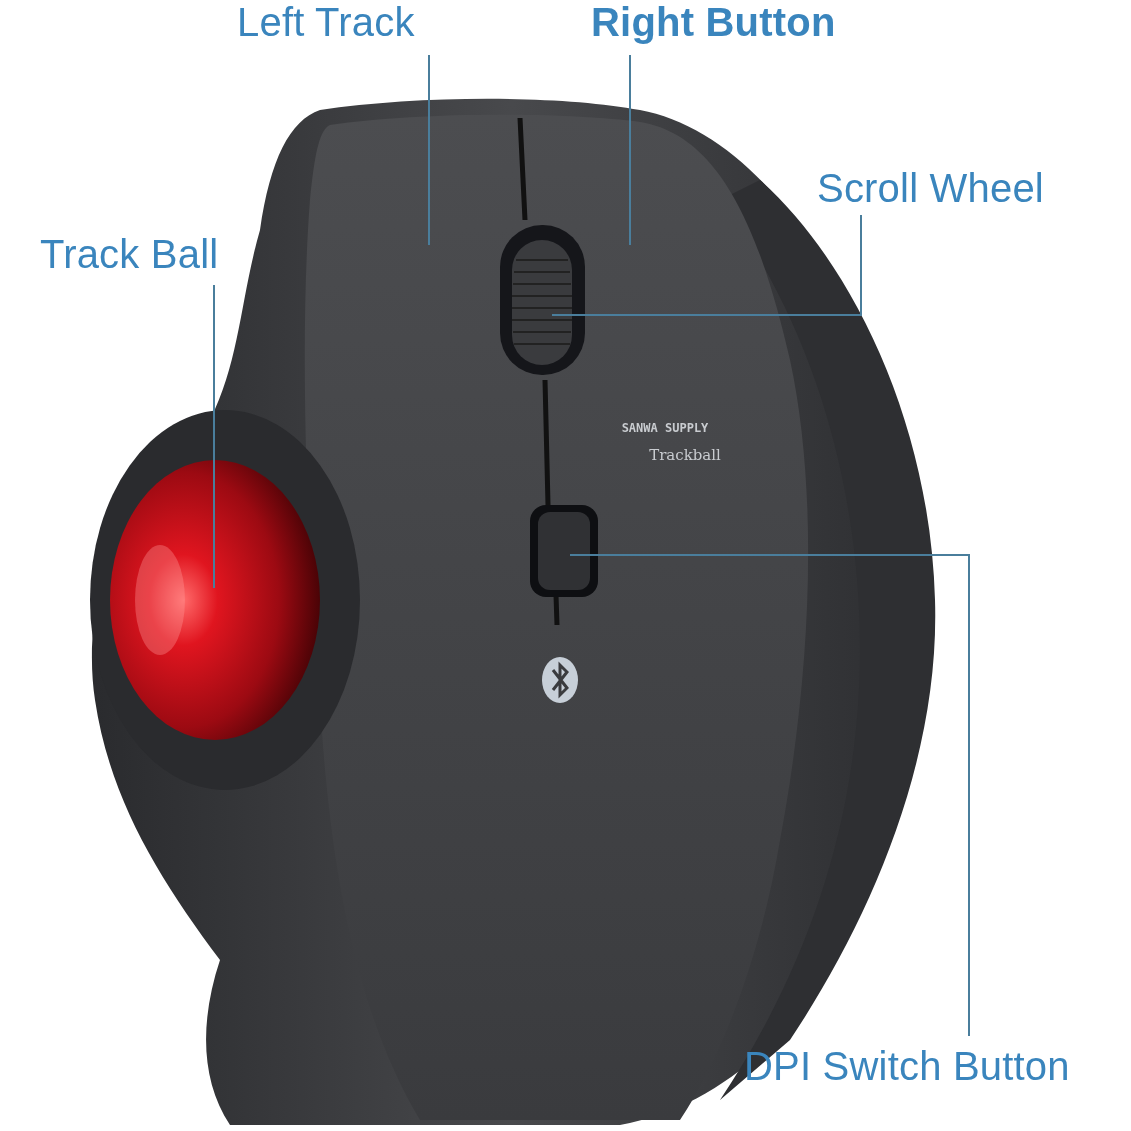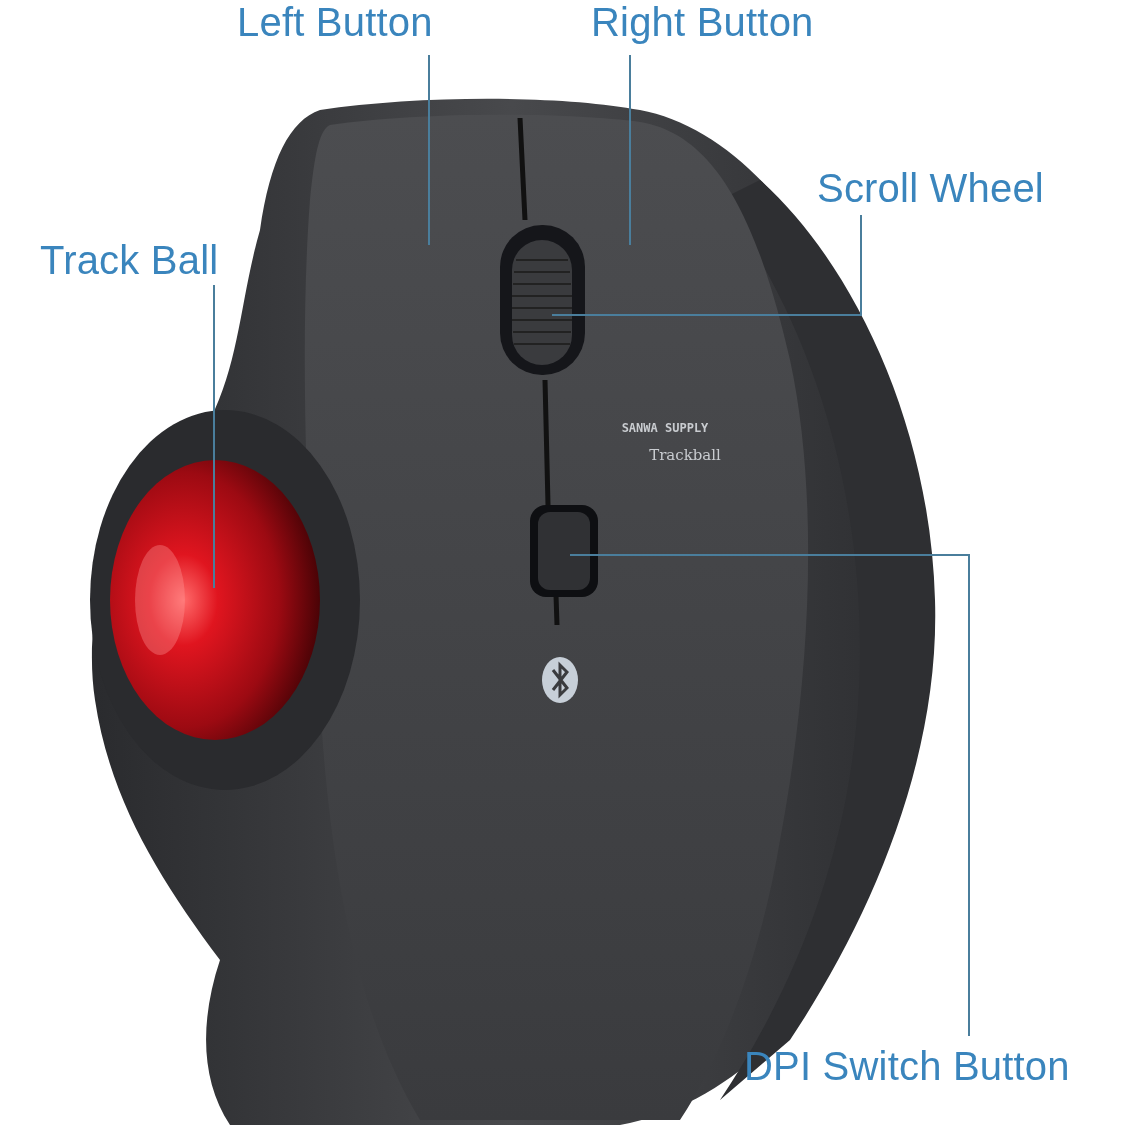--- a/index.html
+++ b/index.html
@@ -69,17 +69,17 @@
 </svg>
 
 <div class="leader" style="left:428px;top:55px;width:2px;height:190px;"></div>
 <div class="leader" style="left:629px;top:55px;width:2px;height:190px;"></div>
 <div class="leader" style="left:860px;top:215px;width:2px;height:100px;"></div>
 <div class="leader" style="left:552px;top:314px;width:310px;height:2px;"></div>
 <div class="leader" style="left:213px;top:285px;width:2px;height:303px;"></div>
 <div class="leader" style="left:570px;top:554px;width:400px;height:2px;"></div>
 <div class="leader" style="left:968px;top:554px;width:2px;height:482px;"></div>
 
-<div class="label" style="left:237px;top:2px;">Left Button</div>
-<div class="label" style="left:591px;top:2px;">Right Button</div>
+<div class="label" style="left:237px;top:2px;">Left Track</div>
+<div class="label" style="left:591px;top:2px;font-weight:bold;">Right Button</div>
 <div class="label" style="left:817px;top:168px;">Scroll Wheel</div>
-<div class="label" style="left:40px;top:240px;">Track Ball</div>
+<div class="label" style="left:40px;top:234px;">Track Ball</div>
 <div class="label" style="left:744px;top:1046px;">DPI Switch Button</div>
 
 </body></html>

